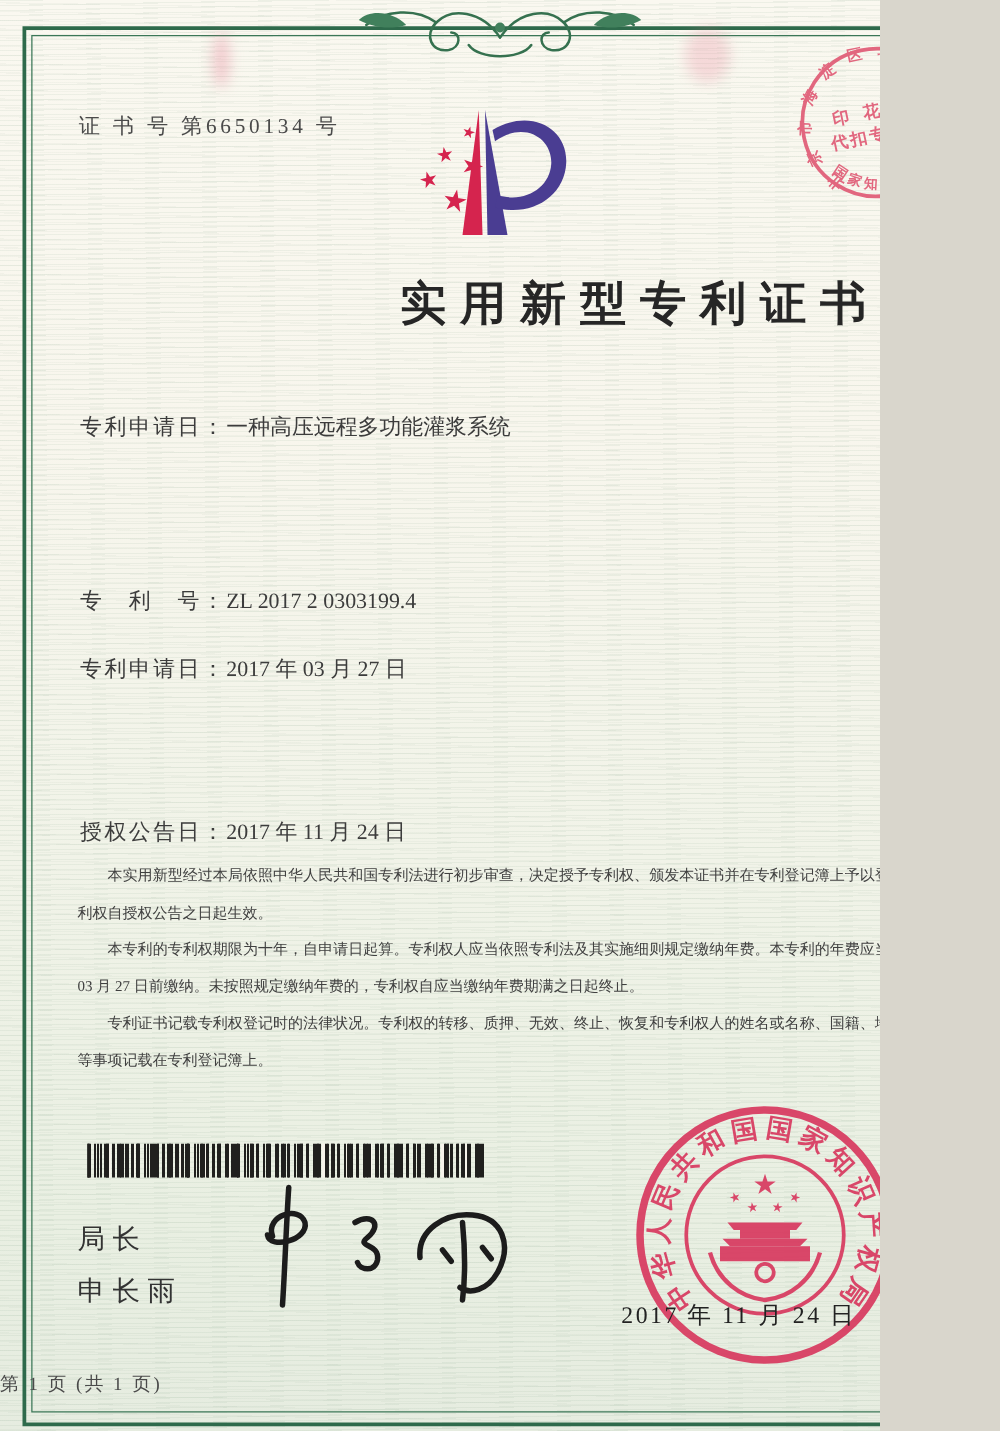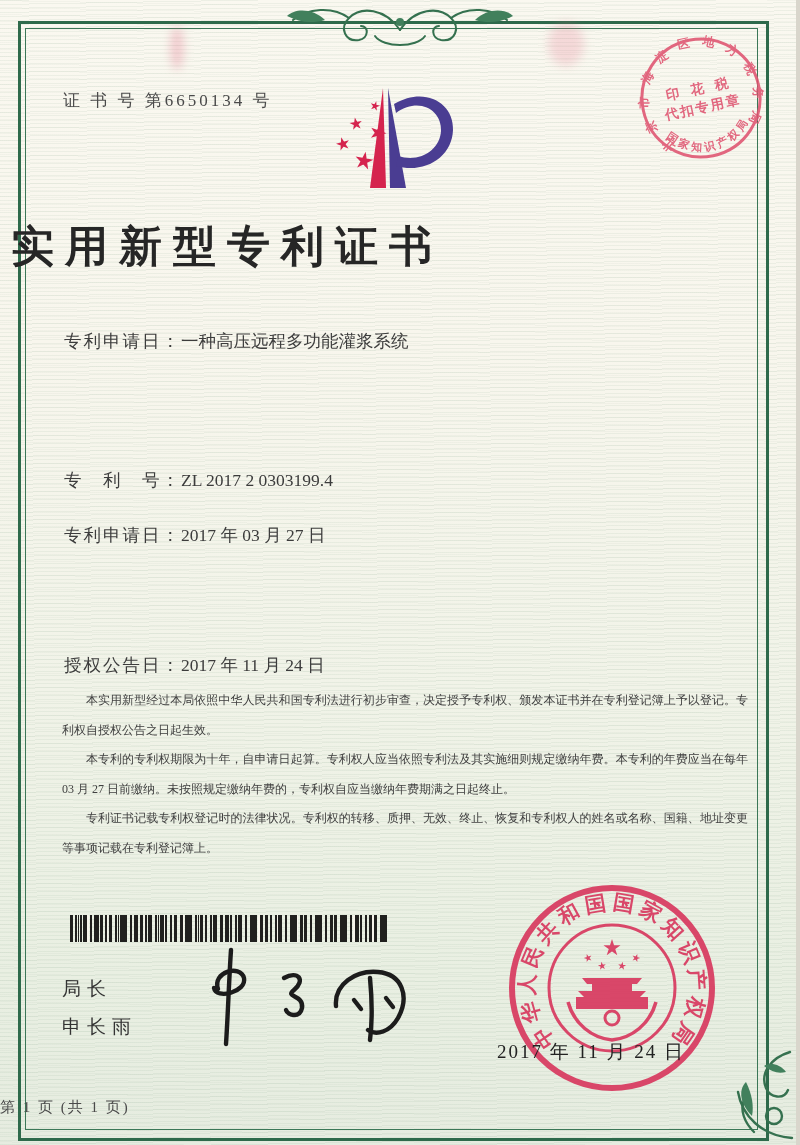--- a/index.html
+++ b/index.html
@@ -1,58 +1,58 @@
 <!DOCTYPE html>
 <html><head>
 <meta charset="utf-8">
 <style>
   html,body{margin:0;padding:0;background:#d9d6cc;}
   .page{
-    position:relative;width:796px;height:1145px;overflow:hidden;
+    position:relative;width:704px;height:1145px;overflow:hidden;
     background:linear-gradient(180deg,#faf8f0 0%,#f8f6ed 30%,#f1f3e8 60%,#e9efe2 85%,#e6ece0 100%);
     font-family:"Liberation Serif","DejaVu Serif",serif;color:#3a3a3a;
   }
   
   .page::before{
     content:"";position:absolute;inset:0;pointer-events:none;
     background:
       repeating-linear-gradient(179deg, rgba(120,160,130,0.10) 0 1px, rgba(0,0,0,0) 1px 4px),
       repeating-linear-gradient(181deg, rgba(120,150,125,0.06) 0 1px, rgba(0,0,0,0) 1px 7px);
   }
   
   .frame-outer{position:absolute;left:18px;top:21px;width:745px;height:1114px;border:3px solid #2e6a4b;}
   .frame-inner{position:absolute;left:25px;top:28px;width:731px;height:1100px;border:1px solid #3b7757;}
   
   .smudge{position:absolute;border-radius:50%;filter:blur(5px);background:rgba(226,110,135,.30);}
   .smudge.a{left:170px;top:26px;width:14px;height:44px;}
   .smudge.b{left:548px;top:22px;width:36px;height:44px;background:rgba(226,110,135,.22);}
 
   .cert-no{position:absolute;left:63px;top:89px;font-size:17px;letter-spacing:3px;color:#4a4a4a;white-space:nowrap;}
   .logo{position:absolute;left:320px;top:84px;width:152px;height:114px;}
-  .title{position:absolute;left:0;top:218px;width:100%;text-align:left;font-size:43px;font-weight:700;
+  .title{position:absolute;left:0;top:218px;width:100%;text-align:right;font-size:37px;font-weight:700;
          letter-spacing:11px;text-indent:11px;color:#262626;}
 
   .row{position:absolute;left:64px;font-size:17.5px;white-space:nowrap;color:#3c3c3c;}
   .row .f-label{letter-spacing:2px;}
   .fr0{top:329px}.fr1{top:394px}.fr2{top:468px}.fr3{top:523px}.fr4{top:588px}.fr5{top:653px}
 
   .paras{position:absolute;left:62px;top:686px;width:686px;font-size:12px;line-height:29.5px;
          text-align:justify;color:#404040;}
   .paras p{margin:0;text-indent:2em;}
 
   .barcode{position:absolute;left:70px;top:915px;width:318px;height:27px;
     background:
       repeating-linear-gradient(90deg,#20201e 0 2px,transparent 2px 5px),
       repeating-linear-gradient(90deg,#20201e 0 1px,transparent 1px 8px),
       repeating-linear-gradient(90deg,#20201e 0 3px,transparent 3px 13px),
       repeating-linear-gradient(90deg,transparent 0 17px,#f5f3ea 17px 19px);
   }
 
   .officer{position:absolute;left:62px;top:976px;font-family:Liberation Sans, sans-serif;
-           font-size:19px;letter-spacing:6px;color:#333;}
+           font-size:22px;letter-spacing:6px;color:#333;}
   .officer .name{margin-top:12px;}
   .sig{position:absolute;left:188px;top:944px;width:232px;height:106px;}
 
   .seal-main{position:absolute;left:505px;top:881px;width:214px;height:214px;opacity:.92;}
   .seal-date{position:absolute;left:497px;top:1039px;font-size:19px;letter-spacing:2px;color:#222;z-index:5;white-space:nowrap;}
   .tax-stamp{position:absolute;left:636px;top:33px;width:130px;height:130px;transform:rotate(-12deg);opacity:.88;}
 
   .footer{position:absolute;left:0;top:1098px;width:770px;text-align:left;font-size:15px;letter-spacing:2px;color:#4a4a4a;}
 
   .orn-top{position:absolute;left:263px;top:0px;width:274px;height:52px;}

